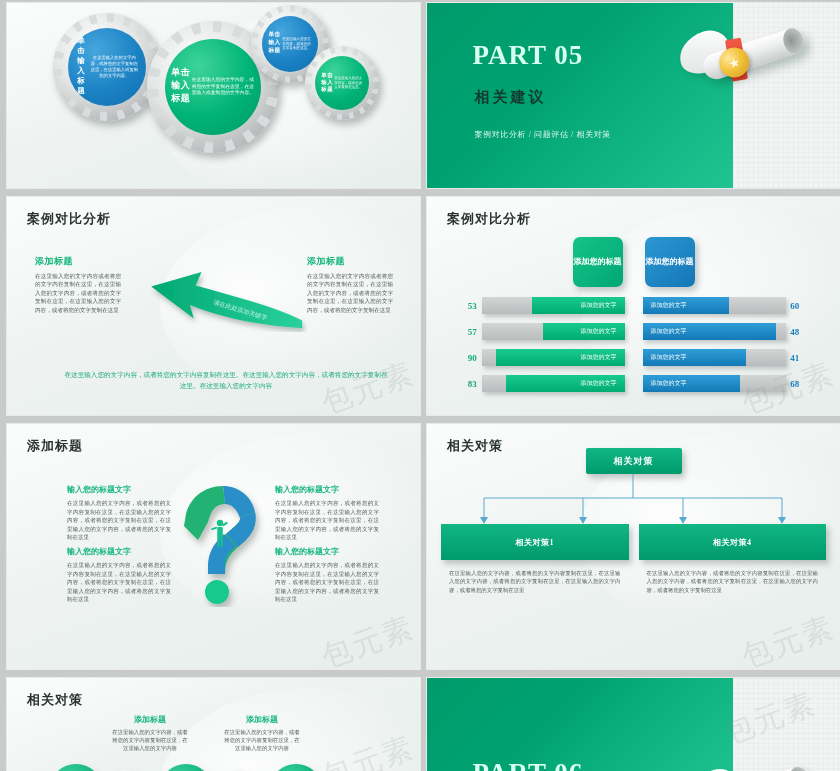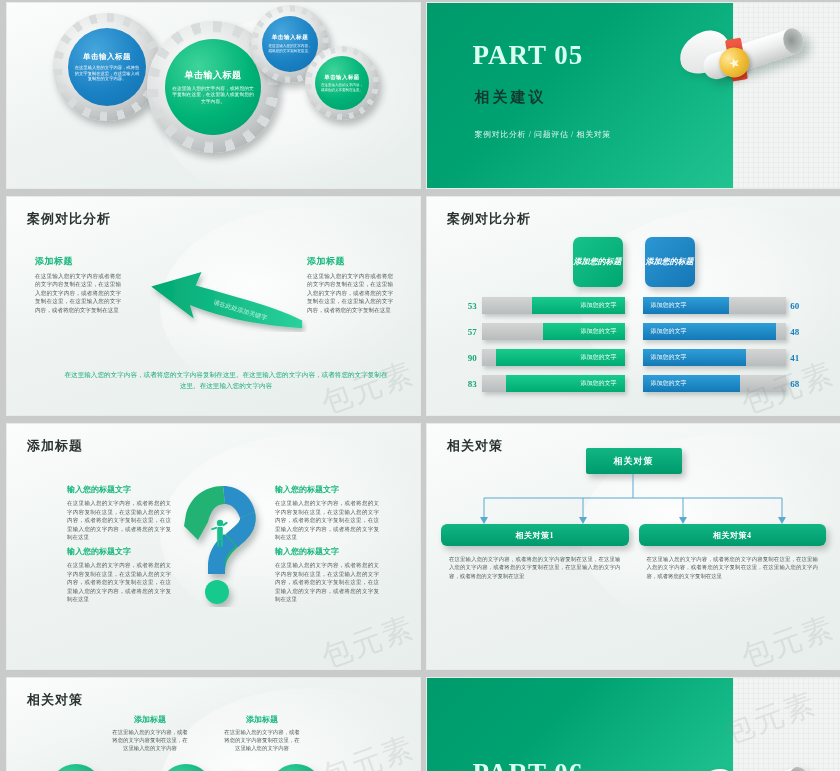--- a/index.html
+++ b/index.html
@@ -52,21 +52,21 @@
   .gear .teeth:before{
     content:"";position:absolute;inset:0;border-radius:50%;
     background:
       repeating-conic-gradient(from 0deg,
         #d9dcdc 0deg 8deg, rgba(0,0,0,0) 8deg 20deg);
     -webkit-mask:radial-gradient(circle,transparent 58%,#000 60%);
     mask:radial-gradient(circle,transparent 58%,#000 60%);
   }
   .gear .hub{
     position:absolute;border-radius:50%;
-    display:flex;flex-direction:column;align-items:center;justify-content:center;
+    display:flex;flex-direction:row;align-items:center;justify-content:center;
     text-align:center;color:#fff;padding:6px;box-sizing:border-box;
   }
   .gear.blue .hub{background:radial-gradient(circle at 35% 28%,#46a6dd 0%,#1b82c4 55%,#0f6fae 100%);}
   .gear.green .hub{background:radial-gradient(circle at 35% 28%,#3ed49a 0%,#00b377 55%,#009a68 100%);}
   .gear .hub .ht{font-family:"Liberation Serif",serif;font-weight:bold;letter-spacing:.5px;}
   .gear .hub .hb{opacity:.95;line-height:1.35;}
 
   
   .part{background:#fbfdfc;}
   .part .panel{
@@ -140,21 +140,20 @@
 
   
   .bars{position:absolute;left:0;right:0;top:40px;}
   .bar-heads{display:flex;justify-content:center;gap:22px;margin-bottom:10px;}
   .bar-head{
     width:50px;height:50px;border-radius:7px;
     display:flex;align-items:center;justify-content:center;text-align:left;
     font-family:"Liberation Serif",serif;font-weight:bold;
     font-size:8px;color:#fff;line-height:1.35;
     box-shadow:3px 4px 6px rgba(70,80,80,.3);
-    font-style:italic;
   }
   .bar-head.g{background:linear-gradient(135deg,#16c389,#00a771);}
   .bar-head.b{background:linear-gradient(135deg,#2b97d4,#1477b4);}
   .bar-row{display:flex;align-items:center;margin:0 0 9px 0;}
   .bval{
     font-family:"Liberation Serif",serif;font-weight:bold;font-size:9px;width:22px;
   }
   .bval.g{color:#17a878;text-align:right;padding-right:5px;}
   .bval.b{color:#1b7fbd;text-align:left;padding-left:4px;}
   .track{
@@ -186,21 +185,21 @@
     position:absolute;left:50%;transform:translateX(-50%);top:24px;
     width:96px;height:26px;border-radius:2px;
     background:linear-gradient(180deg,#11b683,#009a6c);
     color:#fff;font-family:"Liberation Serif",serif;font-weight:bold;font-size:9px;
     display:flex;align-items:center;justify-content:center;letter-spacing:1px;
     box-shadow:3px 4px 6px rgba(70,80,80,.32);
   }
   .org-nodes{position:absolute;left:14px;right:14px;top:100px;display:flex;gap:10px;}
   .org-node{flex:1;}
   .org-node .cap{
-    height:22px;border-radius:6px;
+    height:36px;border-radius:0;
     background:linear-gradient(180deg,#11b683,#009a6c);
     color:#fff;font-family:"Liberation Serif",serif;font-weight:bold;font-size:8px;
     display:flex;align-items:center;justify-content:center;letter-spacing:.5px;
     box-shadow:3px 4px 6px rgba(70,80,80,.3);
   }
   .org-node .b{
     margin-top:9px;padding:0 8px;font-size:5.4px;line-height:1.55;
     color:#4d5b57;text-align:justify;
   }
   .org-lines{position:absolute;left:0;top:0;width:100%;height:100%;pointer-events:none;}

